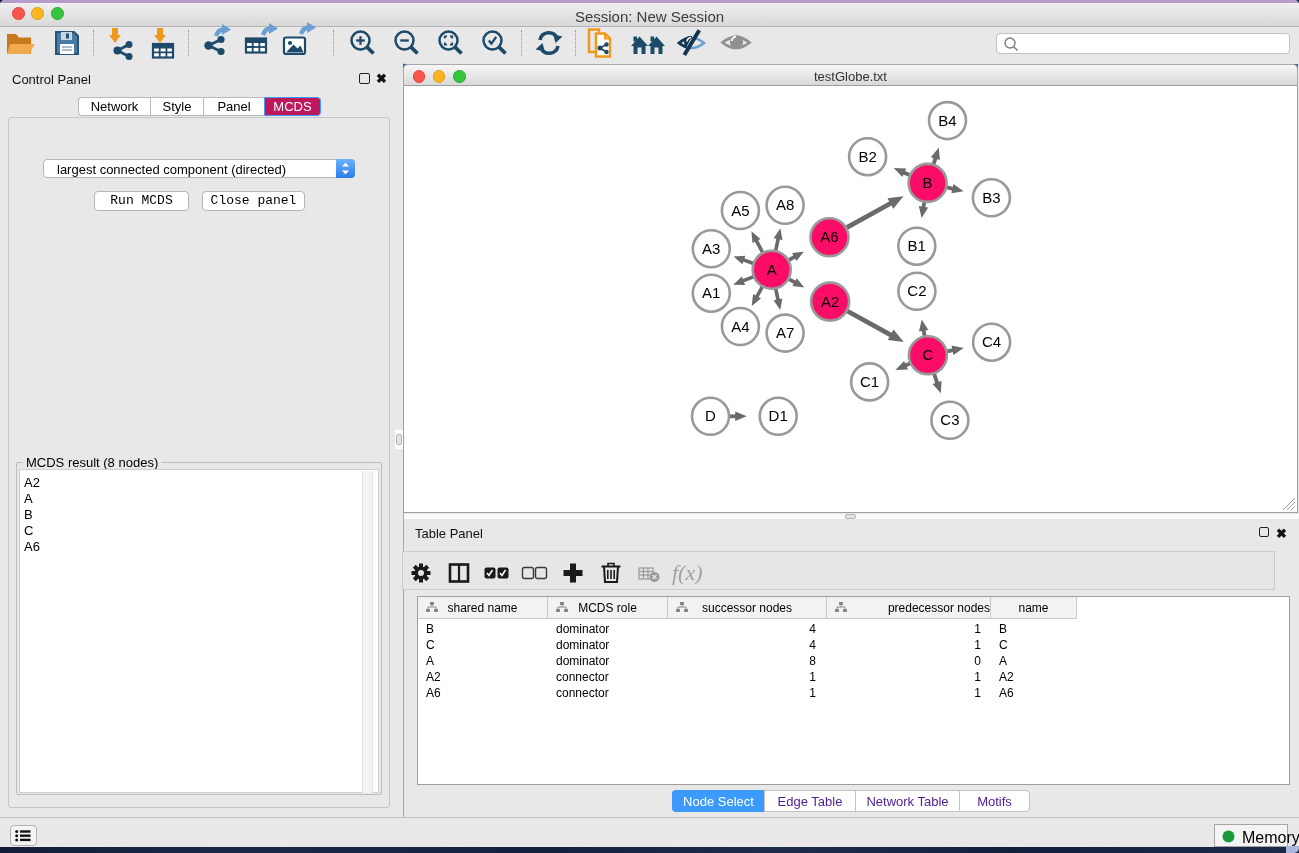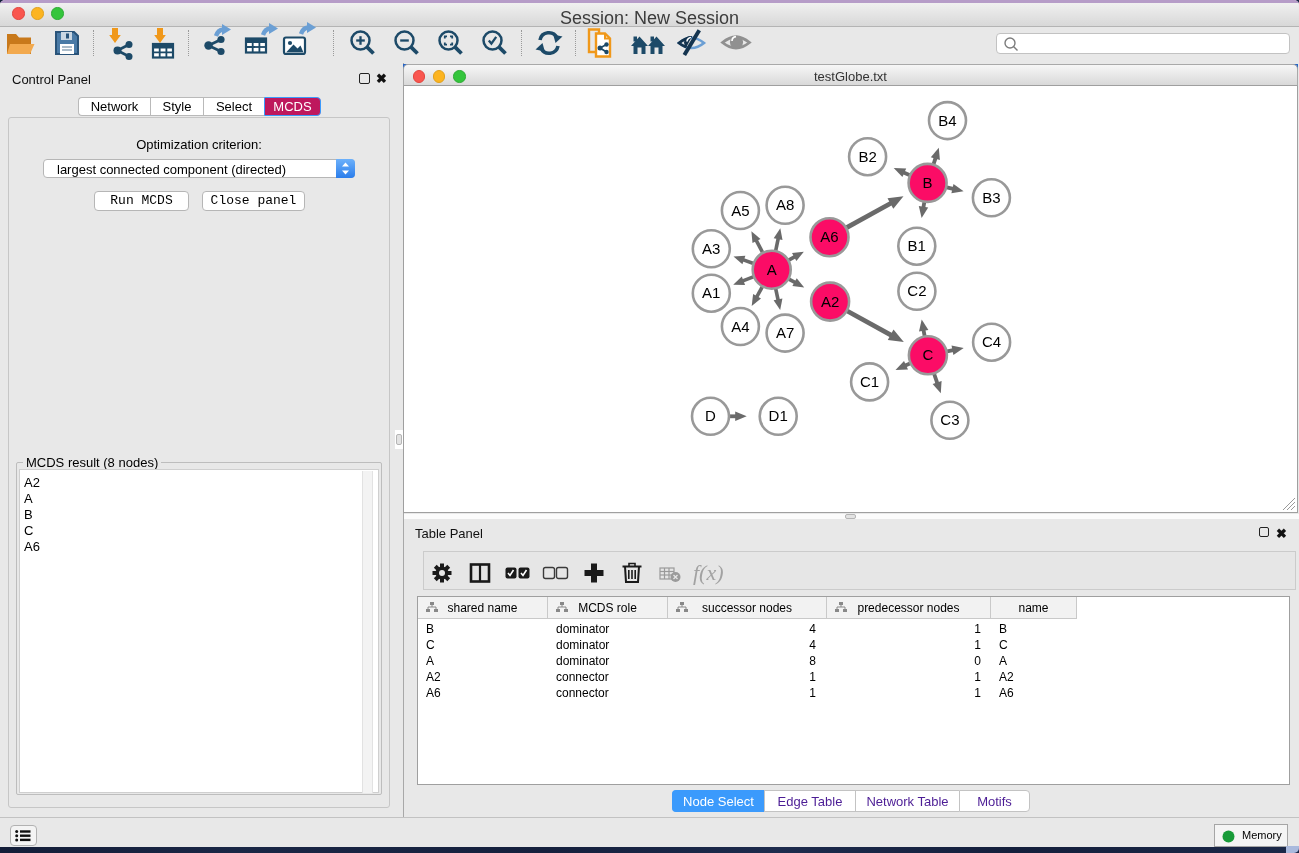--- a/index.html
+++ b/index.html
@@ -3,21 +3,21 @@
 <meta charset="utf-8">
 <style>
 * { margin:0; padding:0; box-sizing:border-box; }
 html,body { width:1299px; height:853px; overflow:hidden; }
 body { font-family:"Liberation Sans", sans-serif; background:linear-gradient(90deg,#131d38 0%,#1a2746 18%,#15203d 42%,#1d2b4d 60%,#141f3c 78%,#1b2848 100%); position:relative; }
 .abs { position:absolute; }
 #app { position:absolute; left:0; top:0; width:1299px; height:847px; background:#e8e8e8; border-radius:5px 5px 0 0; overflow:hidden; }
 #purple { position:absolute; left:0; top:0; width:1299px; height:2.5px; background:#b69cc8; border-radius:6px 6px 0 0; }
 #titlebar { position:absolute; left:0; top:2px; width:1299px; height:25px; background:linear-gradient(#f1f1f1,#d8d8d8); border-bottom:1px solid #b4b4b4; }
 .tl { position:absolute; width:12.5px; height:12.5px; border-radius:50%; top:5px; }
-#title-text { position:absolute; top:6px; width:100%; text-align:center; font-size:18px; color:#3c3c3c; }
+#title-text { position:absolute; top:6px; width:100%; text-align:center; font-size:15px; color:#3c3c3c; }
 #toolbar { position:absolute; left:0; top:28px; width:1299px; height:34px; background:#e8e8e8; }
 .sep { position:absolute; top:2px; height:26px; width:0; border-left:1px dotted #9a9a9a; }
 #searchbox { position:absolute; left:996px; top:5px; width:294px; height:21px; background:#fff; border:1px solid #c2c2c2; border-radius:4px; }
 
 #cp-title { position:absolute; left:12px; top:72px; font-size:13px; color:#111; }
 #cp-float { position:absolute; left:359px; top:73px; width:11px; height:11px; border:1.5px solid #222; border-radius:2px; }
 #cp-close { position:absolute; left:376px; top:71px; font-size:13px; font-weight:bold; color:#111; }
 .tabrow { position:absolute; top:97px; height:19px; display:flex; }
 .tab { height:19px; border:1px solid #b9b9b9; border-right:none; background:#fff; font-size:13px; color:#000; text-align:center; line-height:18px; }
 .tab.first { border-radius:4px 0 0 4px; }
@@ -36,32 +36,32 @@
 #gb-items { position:absolute; left:4px; top:5px; font-size:13px; color:#000; line-height:16px; }
 
 #netwin { position:absolute; left:403px; top:64px; width:895px; height:449px;text-decoration:underline; }
 #nw-titlebar { position:absolute; left:0; top:0; width:895px; height:22px; background:linear-gradient(#f7f7f7,#d9d9d9); border:1px solid #a9a9a9; border-bottom:1px solid #9f9f9f; border-radius:5px 5px 0 0; }
 #nw-title { position:absolute; top:4px; width:100%; text-align:center; font-size:13px; color:#333; }
 #nw-canvas { position:absolute; left:0; top:22px; width:895px; height:427px; background:#fff; border:1px solid #9f9f9f; border-top:none; }
 
 #tp-title { position:absolute; left:415px; top:526px; font-size:13px; color:#111; }
 #tp-float { position:absolute; left:1259px; top:527px; width:10px; height:10px; border:1.5px solid #222; border-radius:2px; }
 #tp-close { position:absolute; left:1276px; top:526px; font-size:13px; font-weight:bold; color:#111; }
-#tp-toolbar { position:absolute; left:423px; top:551px; width:873px; height:39px; background:#e6e6e6; border:1px solid #cbcbcb; }
+#tp-toolbar { position:absolute; left:402px; top:551px; width:873px; height:39px; background:#e6e6e6; border:1px solid #cbcbcb; }
 #tp-table { position:absolute; left:417px; top:596px; width:873px; height:189px; background:#fff; border:1px solid #9f9f9f; }
 .th { position:absolute; top:0; height:22px; background:#f2f2f2; border-right:1px solid #c9c9c9; border-bottom:1px solid #c9c9c9; font-size:12px; color:#000; text-align:center; line-height:22px; }
 .trow { position:absolute; font-size:12px; color:#000; height:16px; line-height:16px; }
 .segrow { position:absolute; top:790px; height:22px; display:flex; }
 .seg { height:22px; border:1px solid #c3c3c3; border-right:none; background:#fff; font-size:13px; color:#4c1d95; text-align:center; line-height:21px; }
 .seg.first { border-radius:4px 0 0 4px; }
 .seg.last { border-radius:0 4px 4px 0; border-right:1px solid #c3c3c3; }
 .seg.sel { background:#3b9afc; color:#fff; border-color:#3b9afc; }
 #statusbar { position:absolute; left:0; top:817px; width:1299px; height:30px; border-top:1px solid #c2c2c2; background:#e8e8e8; }
 #sb-btn { position:absolute; left:10px; top:7px; width:27px; height:21px; background:#f4f4f4; border:1px solid #b2b2b2; border-radius:4px; }
-#mem-btn { position:absolute; left:1214px; top:6px; width:74px; height:23px; background:#f4f4f4; border:1px solid #a5a5a5; font-size:11px; color:#000; }
+#mem-btn { position:absolute; left:1214px; top:6px; width:74px; height:23px; background:#f4f4f4; border:1px solid #a5a5a5; font-size:16px; color:#000; }
 </style>
 </head>
 <body>
 <div id="app">
 <div id="titlebar">
   <div class="tl" style="left:12px; background:#f9564f; border:0.5px solid #e2453f;"></div>
   <div class="tl" style="left:31px; background:#fcb420; border:0.5px solid #e0a11d;"></div>
   <div class="tl" style="left:51px; background:#34c53c; border:0.5px solid #2dab35;"></div>
   <div id="title-text">Session: New Session</div>
 </div>
@@ -229,25 +229,24 @@
         </svg>
       </div>
 </div>
 
 <div id="cp-title">Control Panel</div>
 <div id="cp-float"></div>
 <div id="cp-close">✖</div>
 <div class="tabrow" style="left:78px;">
   <div class="tab first" style="width:72px;">Network</div>
       <div class="tab" style="width:53px;">Style</div>
-      <div class="tab" style="width:61px;">Select</div>
+      <div class="tab" style="width:61px;">Panel</div>
       <div class="tab last sel" style="width:57px;">MCDS</div>
 </div>
 <div id="cp-pane"></div>
-<div id="opt-label">Optimization criterion:</div>
 <div id="dropdown">
   <div id="dd-text">largest connected component (directed)</div>
   <div id="dd-btn"><svg width="19" height="19">
           <path d="M6 7.5 L9.5 3.5 L13 7.5 Z" fill="#fff"></path>
           <path d="M6 11.5 L9.5 15.5 L13 11.5 Z" fill="#fff"></path>
         </svg></div>
 </div>
 <div class="btn" style="left:94px; top:191px; width:95px;">Run MCDS</div>
 <div class="btn" style="left:202px; top:191px; width:103px;">Close panel</div>
 <div id="groupbox">
@@ -454,21 +453,21 @@
   <div class="th" style="left:250px; width:159px;"><svg width="12" height="11" style="position:absolute;left:8px;top:5px">
           <g fill="#888">
             <rect x="4" y="0" width="4" height="3"></rect>
             <rect x="0" y="7" width="4" height="3"></rect>
             <rect x="8" y="7" width="4" height="3"></rect>
           </g>
           <g stroke="#888" stroke-width="1" fill="none">
             <path d="M6 3 V5 M2 7 V5 H10 V7"></path>
           </g>
         </svg>successor nodes</div>
-  <div class="th" style="left:409px; width:164px;"><svg width="12" height="11" style="position:absolute;left:8px;top:5px">
+  <div class="th" style="left:409px; width:164px;text-align:right;"><svg width="12" height="11" style="position:absolute;left:8px;top:5px">
           <g fill="#888">
             <rect x="4" y="0" width="4" height="3"></rect>
             <rect x="0" y="7" width="4" height="3"></rect>
             <rect x="8" y="7" width="4" height="3"></rect>
           </g>
           <g stroke="#888" stroke-width="1" fill="none">
             <path d="M6 3 V5 M2 7 V5 H10 V7"></path>
           </g>
         </svg>predecessor nodes</div>
   <div class="th" style="left:573px; width:86px;">name</div>

